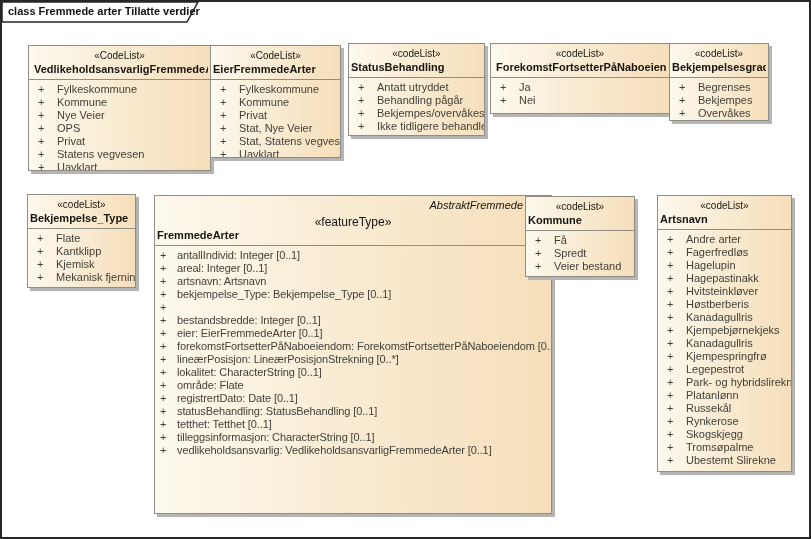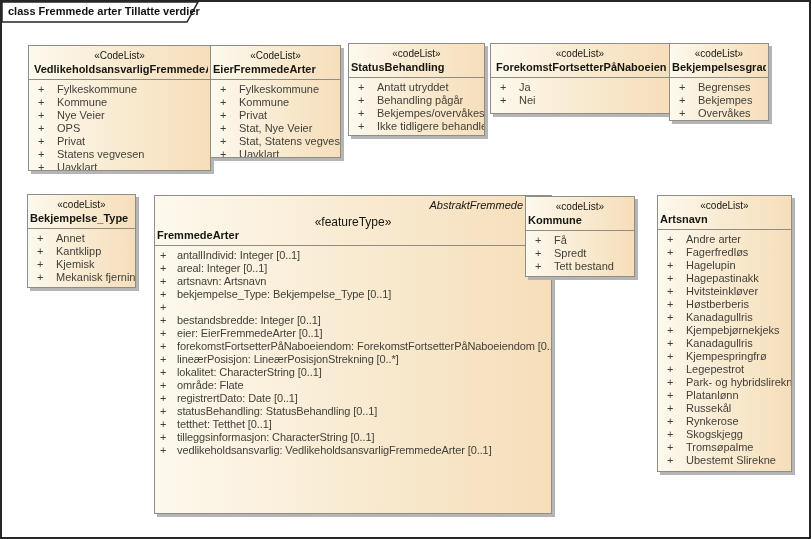--- a/index.html
+++ b/index.html
@@ -216,21 +216,21 @@
   </div>
 
   <div class="uml-box" id="box-bekjtype">
     <div class="box-header">
       <div class="stereotype">«codeList»</div>
       <div class="class-name">Bekjempelse_Type</div>
     </div>
     <div class="box-items">
         <div class="item-row">
           <span class="plus">+</span>
-          <span class="item-label">Annet</span>
+          <span class="item-label">Flate</span>
         </div>
         <div class="item-row">
           <span class="plus">+</span>
           <span class="item-label">Kantklipp</span>
         </div>
         <div class="item-row">
           <span class="plus">+</span>
           <span class="item-label">Kjemisk</span>
         </div>
         <div class="item-row">
@@ -322,21 +322,21 @@
         <div class="item-row">
           <span class="plus">+</span>
           <span class="item-label">Få</span>
         </div>
         <div class="item-row">
           <span class="plus">+</span>
           <span class="item-label">Spredt</span>
         </div>
         <div class="item-row">
           <span class="plus">+</span>
-          <span class="item-label">Tett bestand</span>
+          <span class="item-label">Veier bestand</span>
         </div>
       </div>
   </div>
 
   <div class="uml-box" id="box-artsnavn">
     <div class="box-header">
       <div class="stereotype">«codeList»</div>
       <div class="class-name">Artsnavn</div>
     </div>
     <div class="box-items">

